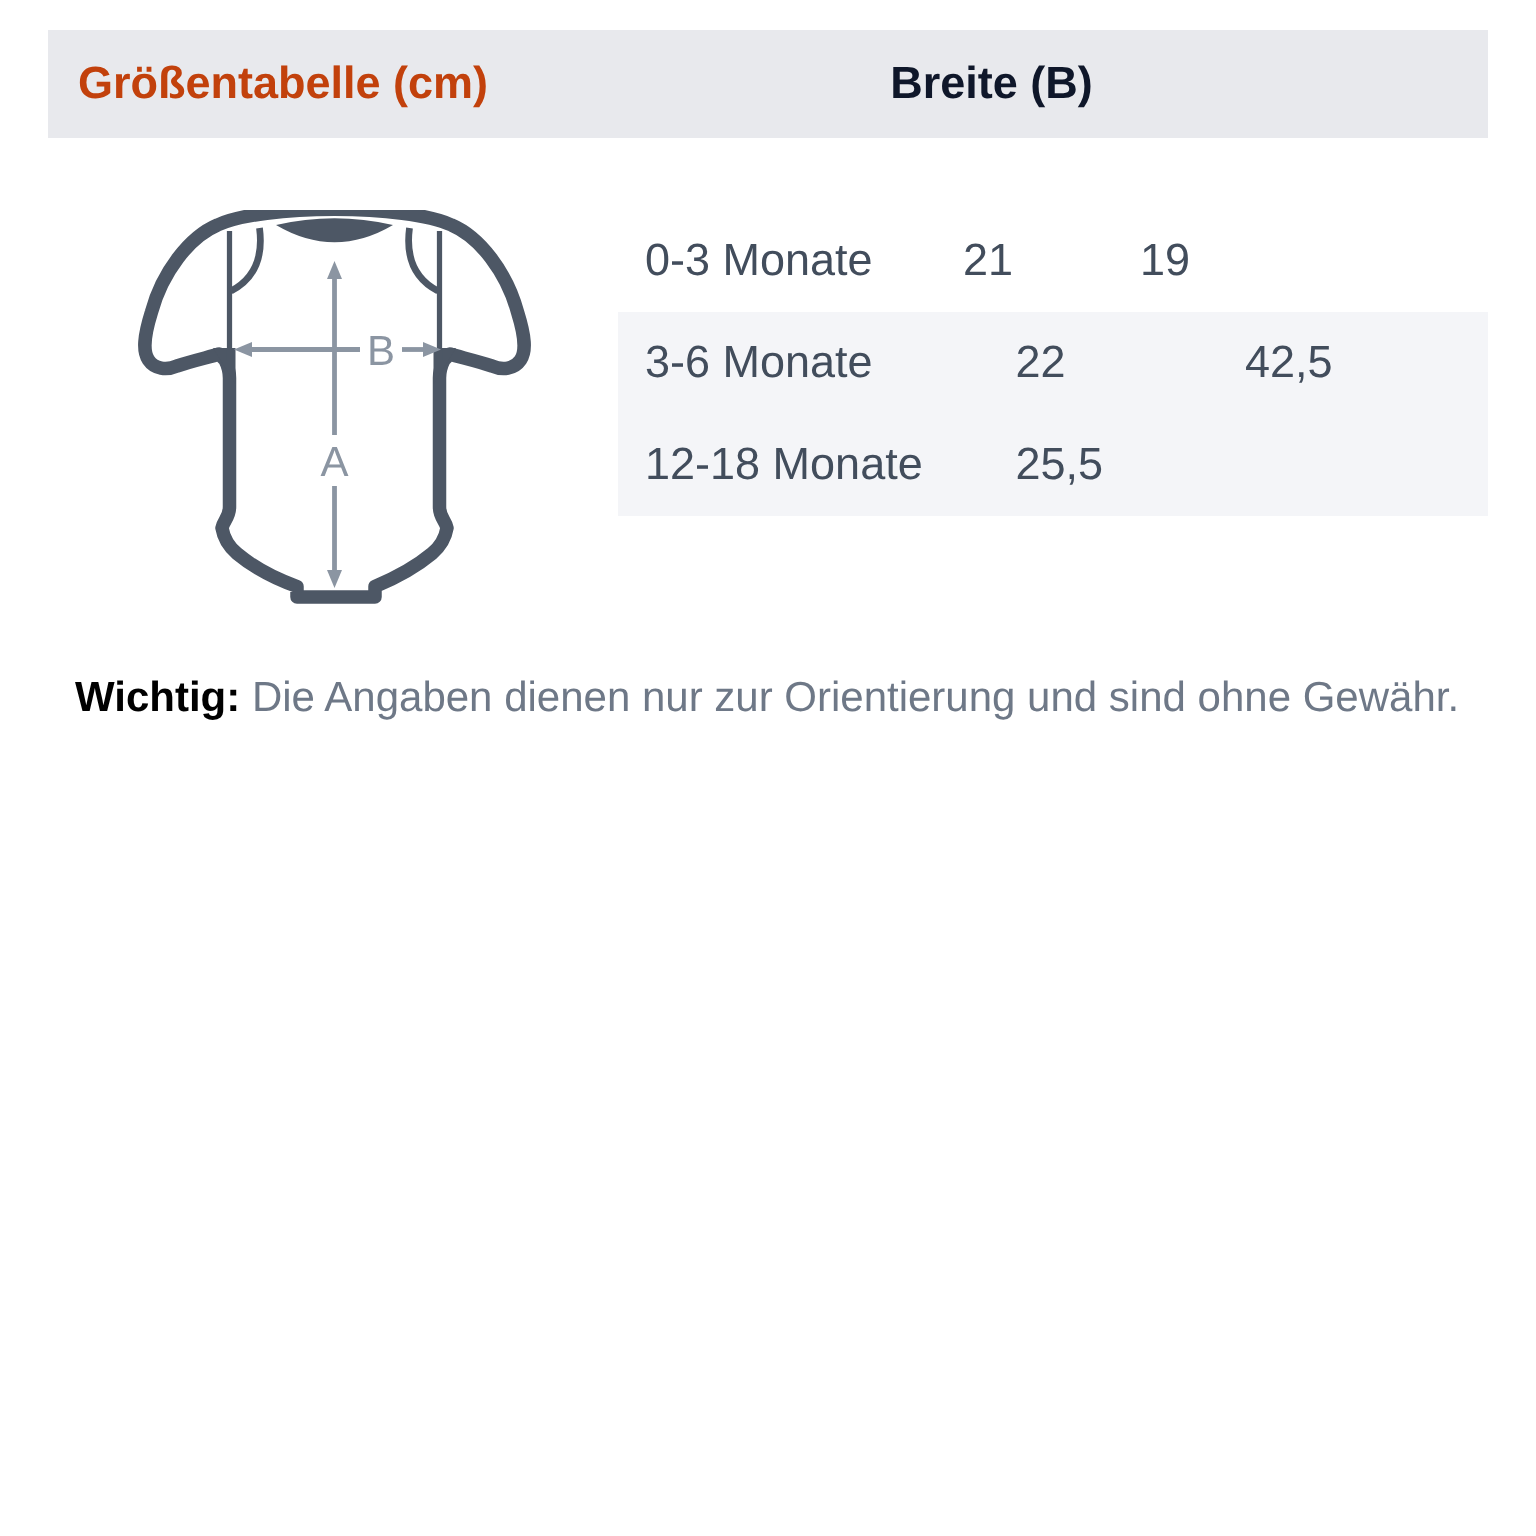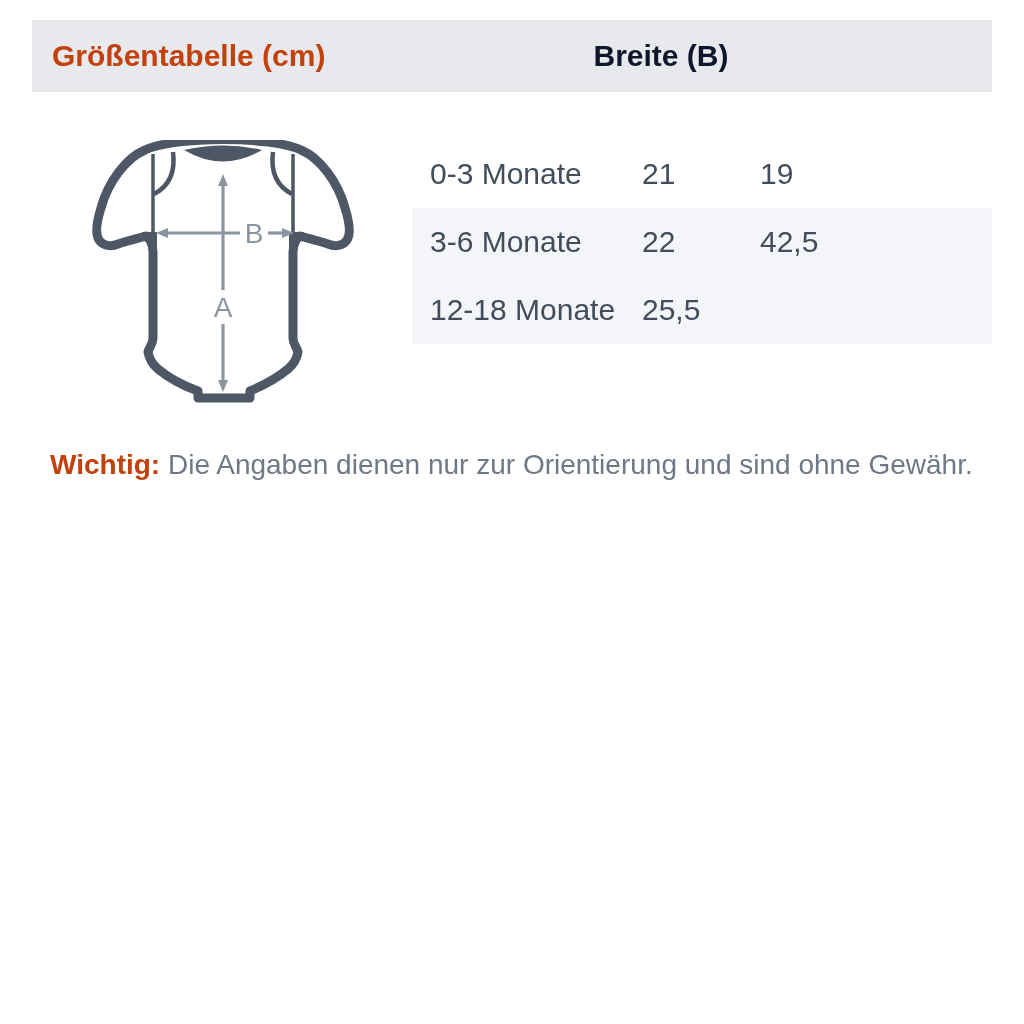--- a/index.html
+++ b/index.html
@@ -21,29 +21,29 @@
     font-size:30px;font-weight:bold;color:#0f172a;white-space:nowrap;
   }
   .hdr-breite{left:629px;}
   .hdr-hoehe{left:806px;}
   .size-table{position:absolute;left:412px;top:92px;width:580px;margin-top:48px;}
   .t-row{
     display:grid;grid-template-columns:230px 118px 232px;
     height:68px;align-items:center;
     font-size:30px;color:#424d5c;
   }
-  .t-row.striped{background:#f4f5f8;}
+  .t-row.striped{background:#f4f5f8;gap:35px;}
   .cell-size{padding-left:18px;white-space:nowrap;}
   .cell-num{text-align:left;}
   .diagram{position:absolute;left:92px;top:140px;width:262px;height:265px;}
   .note{
     position:absolute;left:50px;top:444px;width:930px;
     font-size:28px;line-height:42px;color:#6e7887;
   }
-  .note .note-label{font-weight:bold;color:#c2410c;}
+  .note .note-label{font-weight:bold;color:#000000;}
 </style>
 </head>
 <body>
 
 <div class="header-bar">
   <div class="header-title">Größentabelle (cm)</div>
   <div class="header-col hdr-breite">Breite (B)</div>
 </div>
 
 <div class="size-table">

